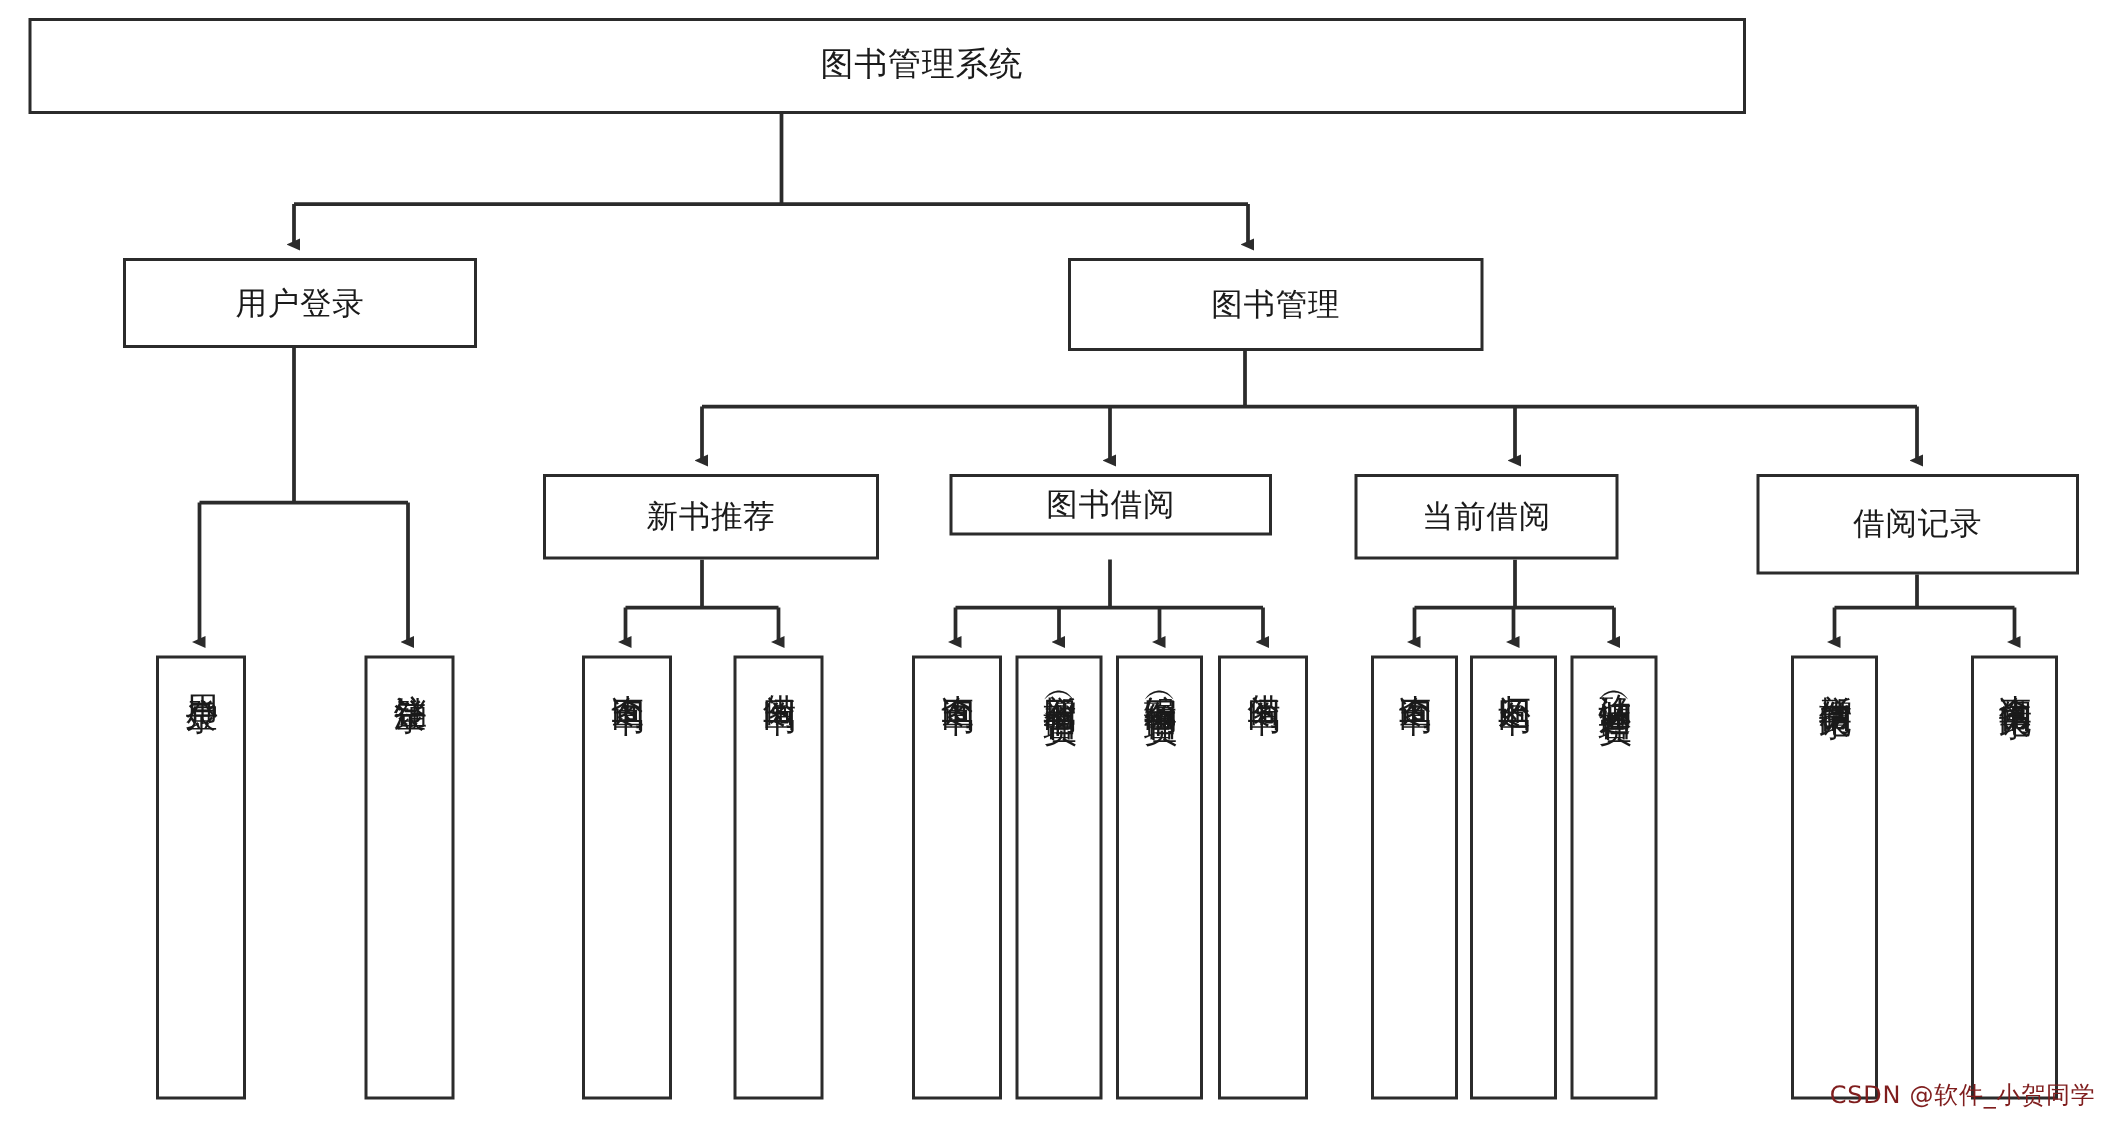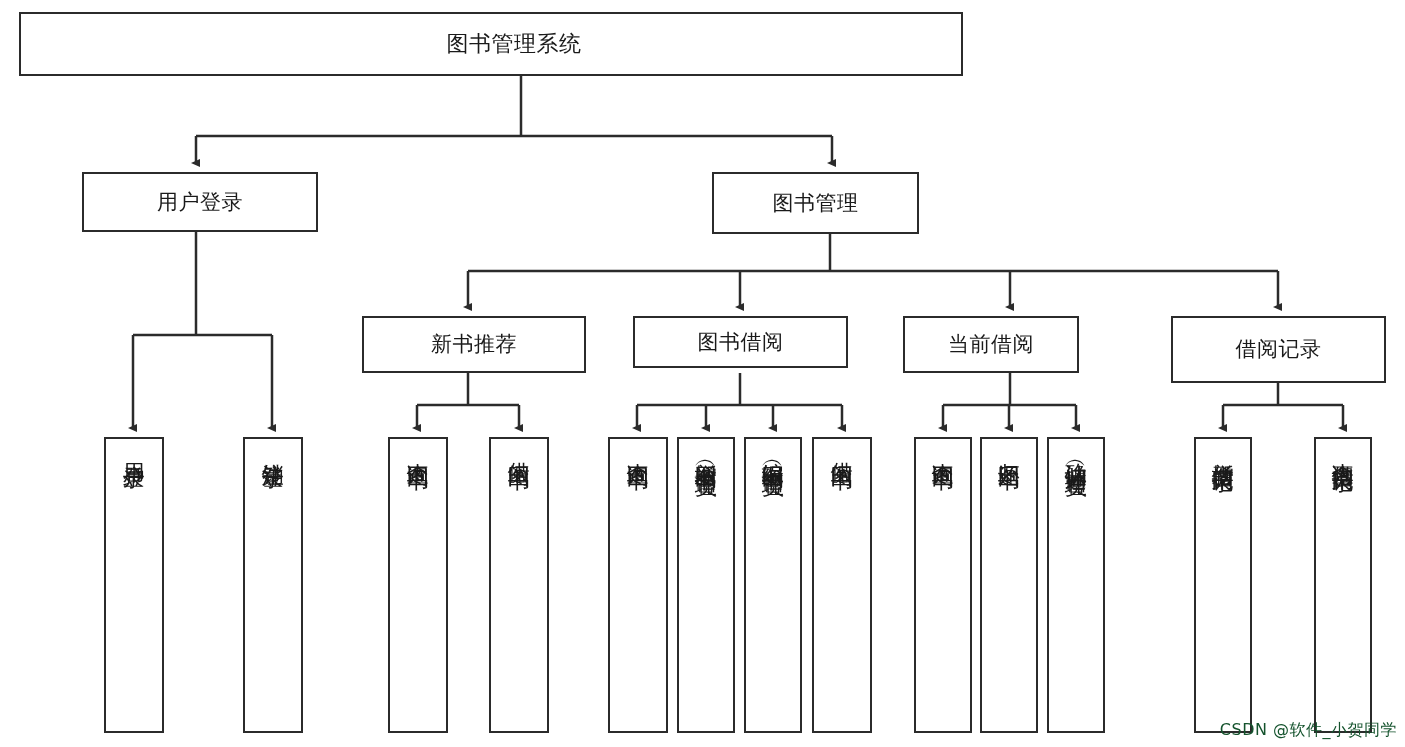--- a/index.html
+++ b/index.html
@@ -62,21 +62,21 @@
     font-size: 22px;
     line-height: 1.06;
     letter-spacing: 2px;
     max-height: 100%;
   }
   .watermark {
     position: absolute;
     right: 8px;
     bottom: 6px;
     font-size: 16px;
-    color: #14532d;
+    color: #7f1d1d;
     letter-spacing: 0.5px;
     white-space: nowrap;
   }
 </style>
 </head>
 <body>
 
 <div id="canvas">
 
   <svg class="wires" viewBox="0 0 1405 747" xmlns="http://www.w3.org/2000/svg">
@@ -122,35 +122,35 @@
       <path d="M1009,405 L1009,428" marker-end="url(#arrow)"></path>
       <path d="M1076,405 L1076,428" marker-end="url(#arrow)"></path>
 
       <path d="M1278,373 L1278,405"></path>
       <path d="M1223,405 L1343,405"></path>
       <path d="M1223,405 L1223,428" marker-end="url(#arrow)"></path>
       <path d="M1343,405 L1343,428" marker-end="url(#arrow)"></path>
     </g>
   </svg>
 
-  <div class="node h root" style="left:19px; top:12px; width:944px; height:64px;padding-left:46px;">
+  <div class="node h root" style="left:19px; top:12px; width:1145px; height:64px;padding-left:46px;">
     <span class="label">图书管理系统</span>
   </div>
 
   <div class="node h" style="left:82px; top:172px; width:236px; height:60px;">
     <span class="label">用户登录</span>
   </div>
-  <div class="node h" style="left:712px; top:172px; width:207px; height:62px;">
+  <div class="node h" style="left:712px; top:172px; width:277px; height:62px;">
     <span class="label">图书管理</span>
   </div>
 
   <div class="node h" style="left:362px; top:316px; width:224px; height:57px;">
     <span class="label">新书推荐</span>
   </div>
-  <div class="node h" style="left:633px; top:316px; width:215px; height:52px;">
+  <div class="node h" style="left:633px; top:316px; width:215px; height:41px;">
     <span class="label">图书借阅</span>
   </div>
   <div class="node h" style="left:903px; top:316px; width:176px; height:57px;">
     <span class="label">当前借阅</span>
   </div>
   <div class="node h" style="left:1171px; top:316px; width:215px; height:67px;">
     <span class="label">借阅记录</span>
   </div>
 
   <div class="node v" style="left:104px; top:437px; width:60px; height:296px;">

